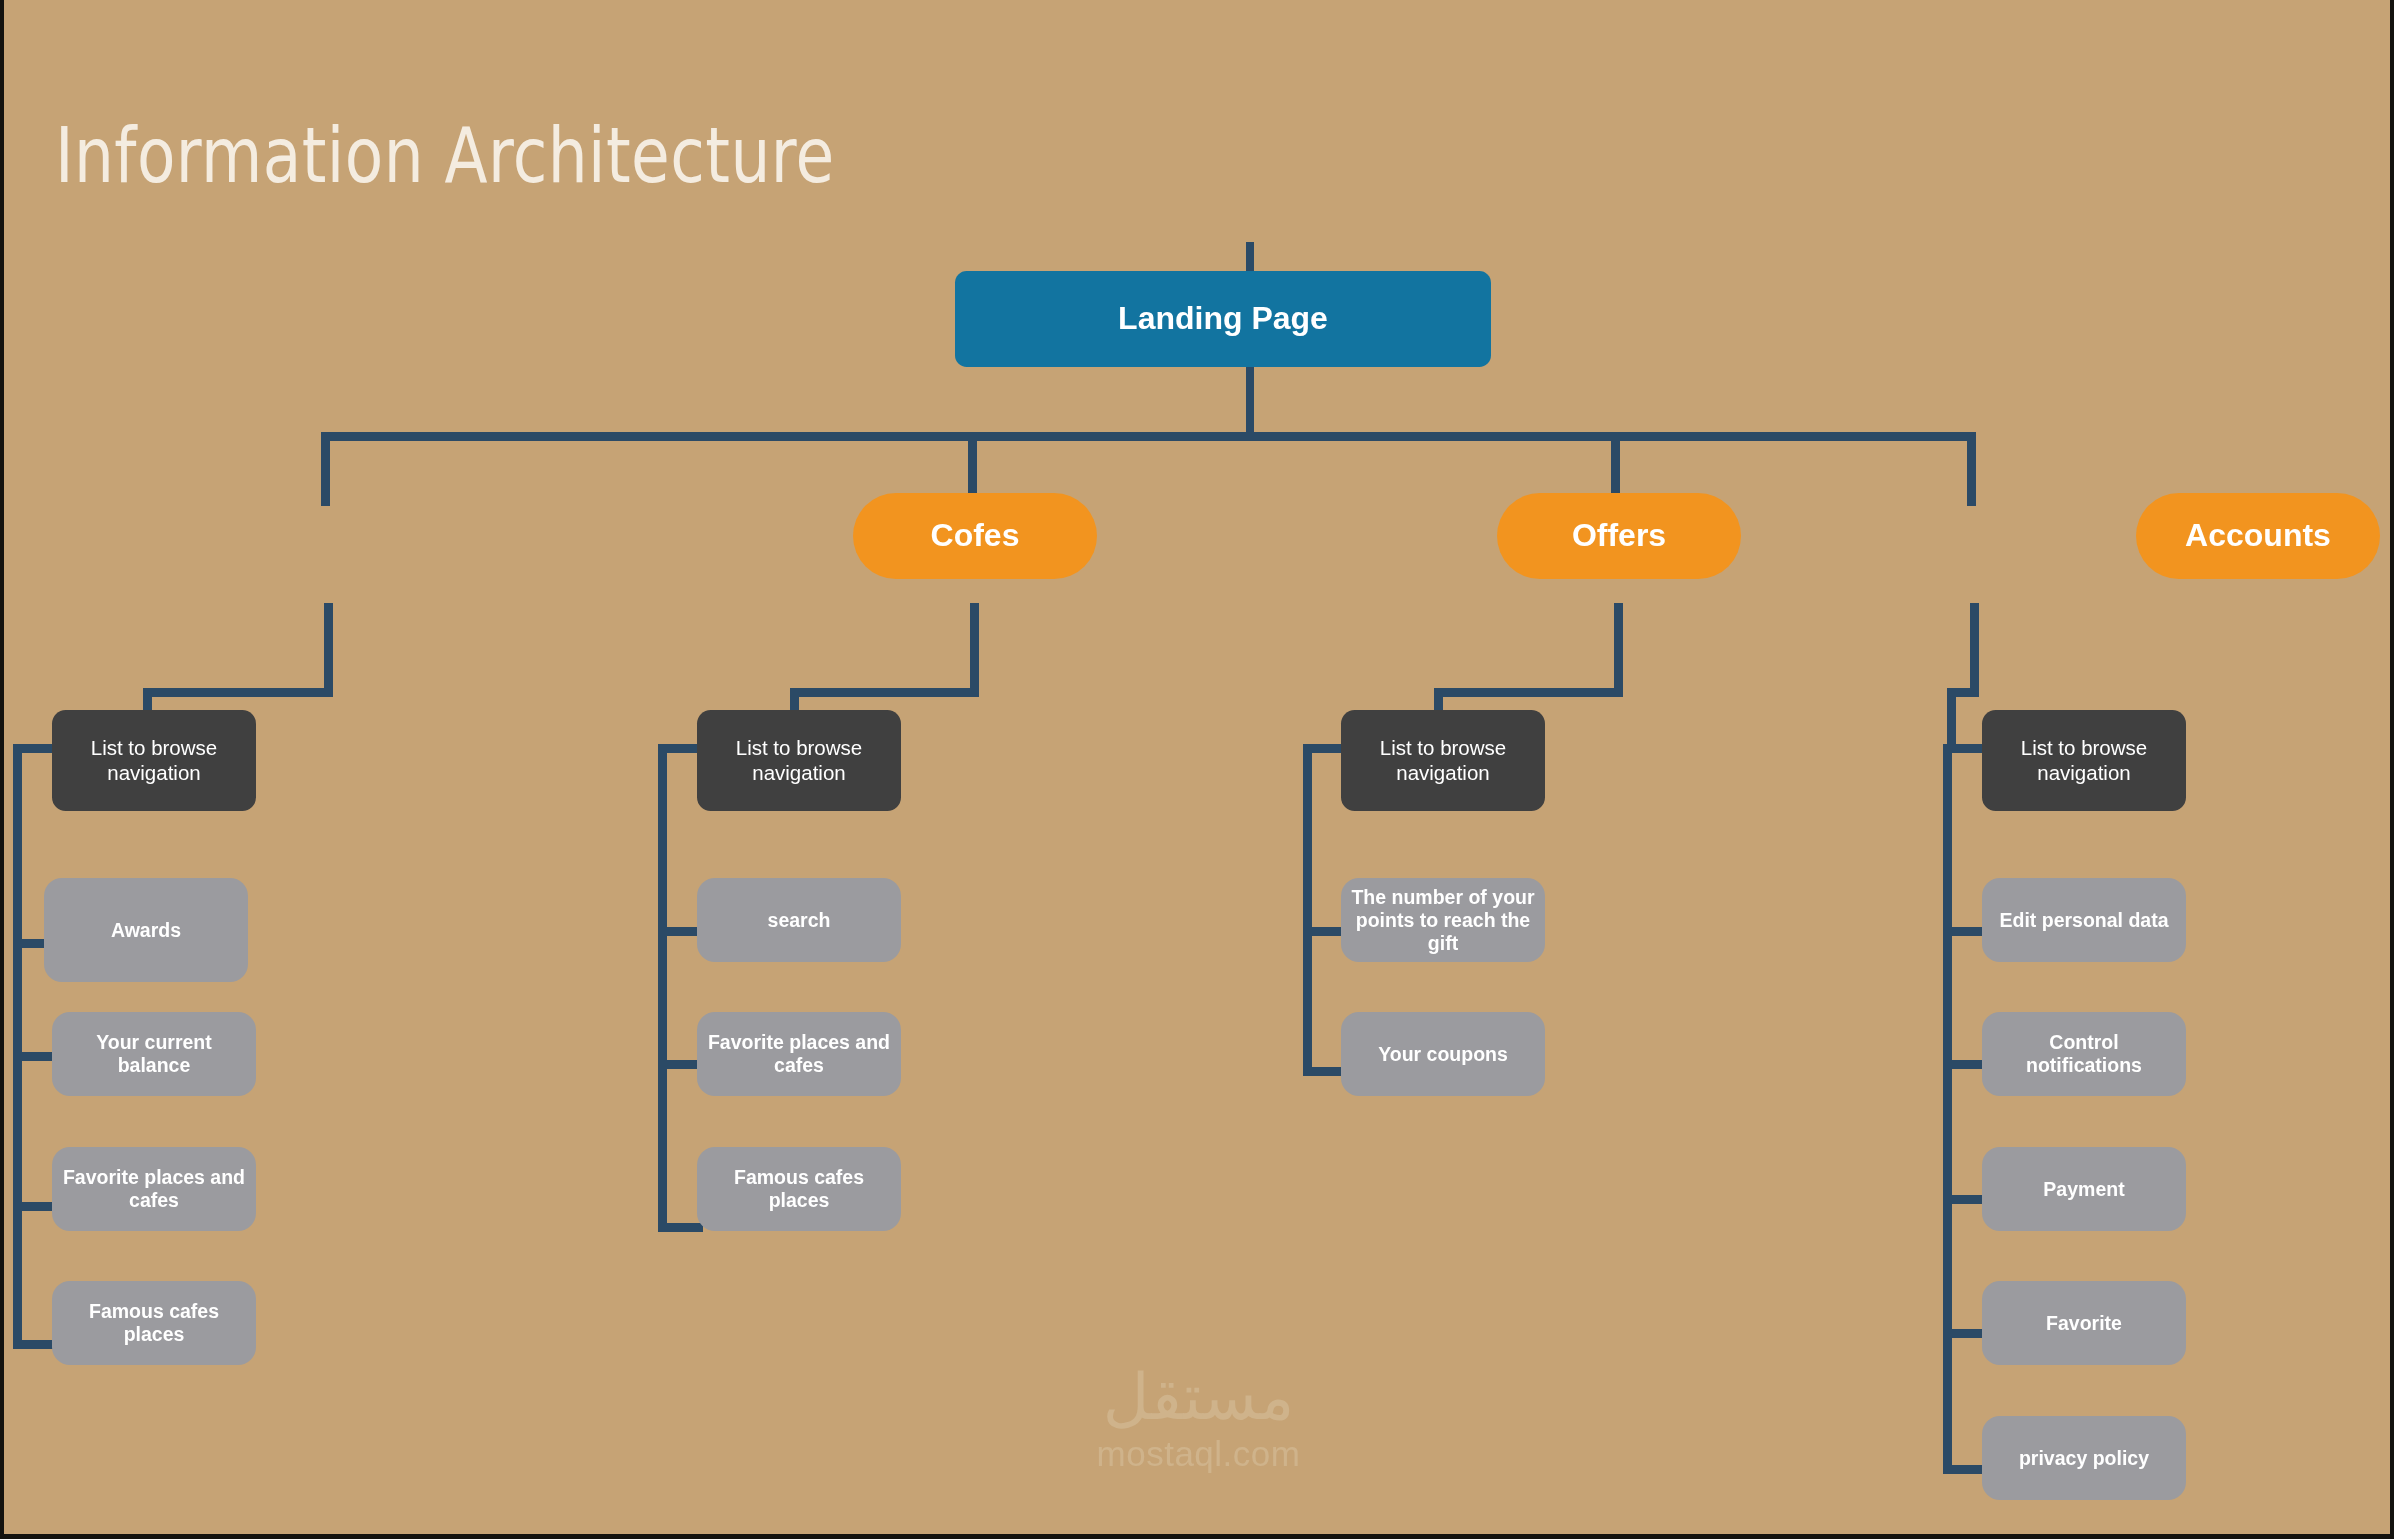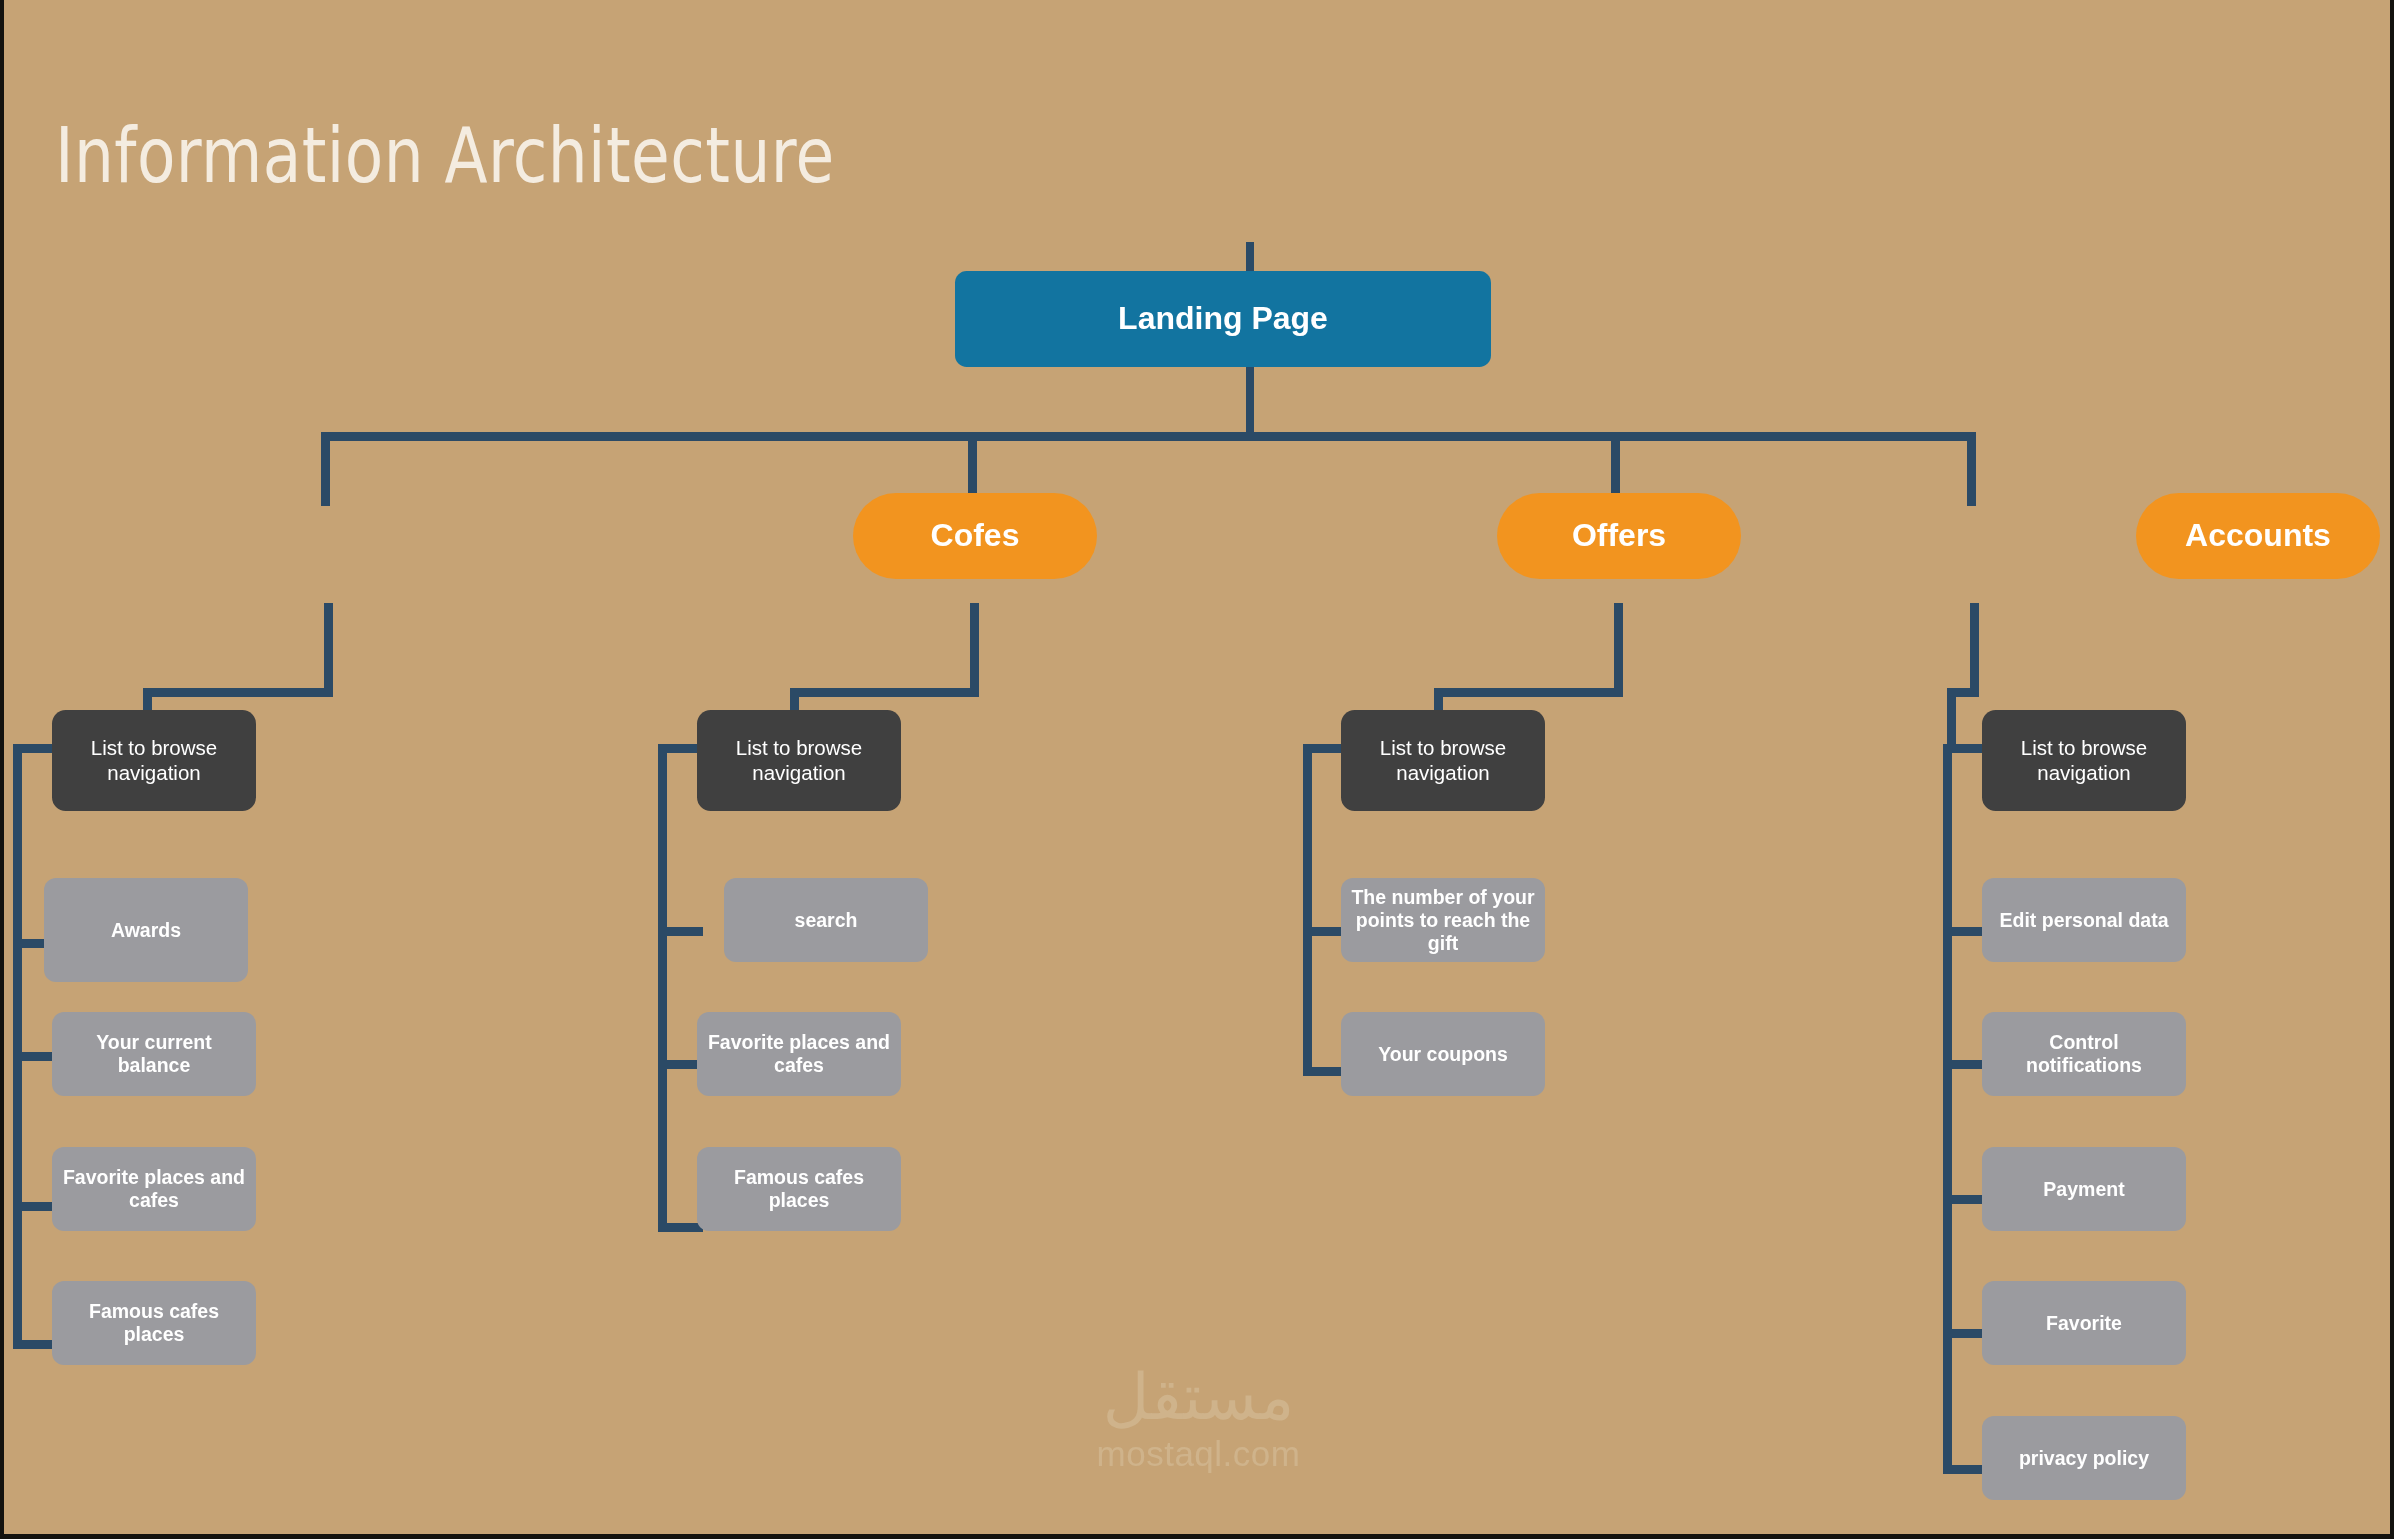--- a/index.html
+++ b/index.html
@@ -71,21 +71,21 @@
   }
   .node-teal {
     background: #404040;
     border-radius: 13.7px;
     font-size: 20.5px;
     font-weight: 400;
     padding: 3.9px 9.8px;
   }
   .node-gray {
     background: #9b9b9f;
-    border-radius: 12px;
+    border-radius: 18px;
     font-size: 19.5px;
     font-weight: bold;
     padding: 3.9px 7.8px;
   }
 
   
   #watermark {
     position: absolute;
     left: 1048px;
     top: 1365px;
@@ -191,21 +191,21 @@
   <div class="node node-teal" style="left:48px; top:710px; width:204px; height:101px;">List to browse navigation</div>
   <div class="node node-teal" style="left:693px; top:710px; width:204px; height:101px;">List to browse navigation</div>
   <div class="node node-teal" style="left:1337px; top:710px; width:204px; height:101px;">List to browse navigation</div>
   <div class="node node-teal" style="left:1978px; top:710px; width:204px; height:101px;">List to browse navigation</div>
 
   <div class="node node-gray" style="left:40px; top:878px; width:204px; height:104px;">Awards</div>
   <div class="node node-gray" style="left:48px; top:1012px; width:204px; height:84px;">Your current balance</div>
   <div class="node node-gray" style="left:48px; top:1147px; width:204px; height:84px;">Favorite places and cafes</div>
   <div class="node node-gray" style="left:48px; top:1281px; width:204px; height:84px;">Famous cafes places</div>
 
-  <div class="node node-gray" style="left:720px; top:878px; width:204px; height:84px;">search</div>
+  <div class="node node-gray" style="left:693px; top:878px; width:204px; height:84px;">search</div>
   <div class="node node-gray" style="left:693px; top:1012px; width:204px; height:84px;">Favorite places and cafes</div>
   <div class="node node-gray" style="left:693px; top:1147px; width:204px; height:84px;">Famous cafes places</div>
 
   <div class="node node-gray" style="left:1337px; top:878px; width:204px; height:84px;">The number of your points to reach the gift</div>
   <div class="node node-gray" style="left:1337px; top:1012px; width:204px; height:84px;">Your coupons</div>
 
   <div class="node node-gray" style="left:1978px; top:878px; width:204px; height:84px;">Edit personal data</div>
   <div class="node node-gray" style="left:1978px; top:1012px; width:204px; height:84px;">Control notifications</div>
   <div class="node node-gray" style="left:1978px; top:1147px; width:204px; height:84px;">Payment</div>
   <div class="node node-gray" style="left:1978px; top:1416px; width:204px; height:84px;">privacy policy</div>

